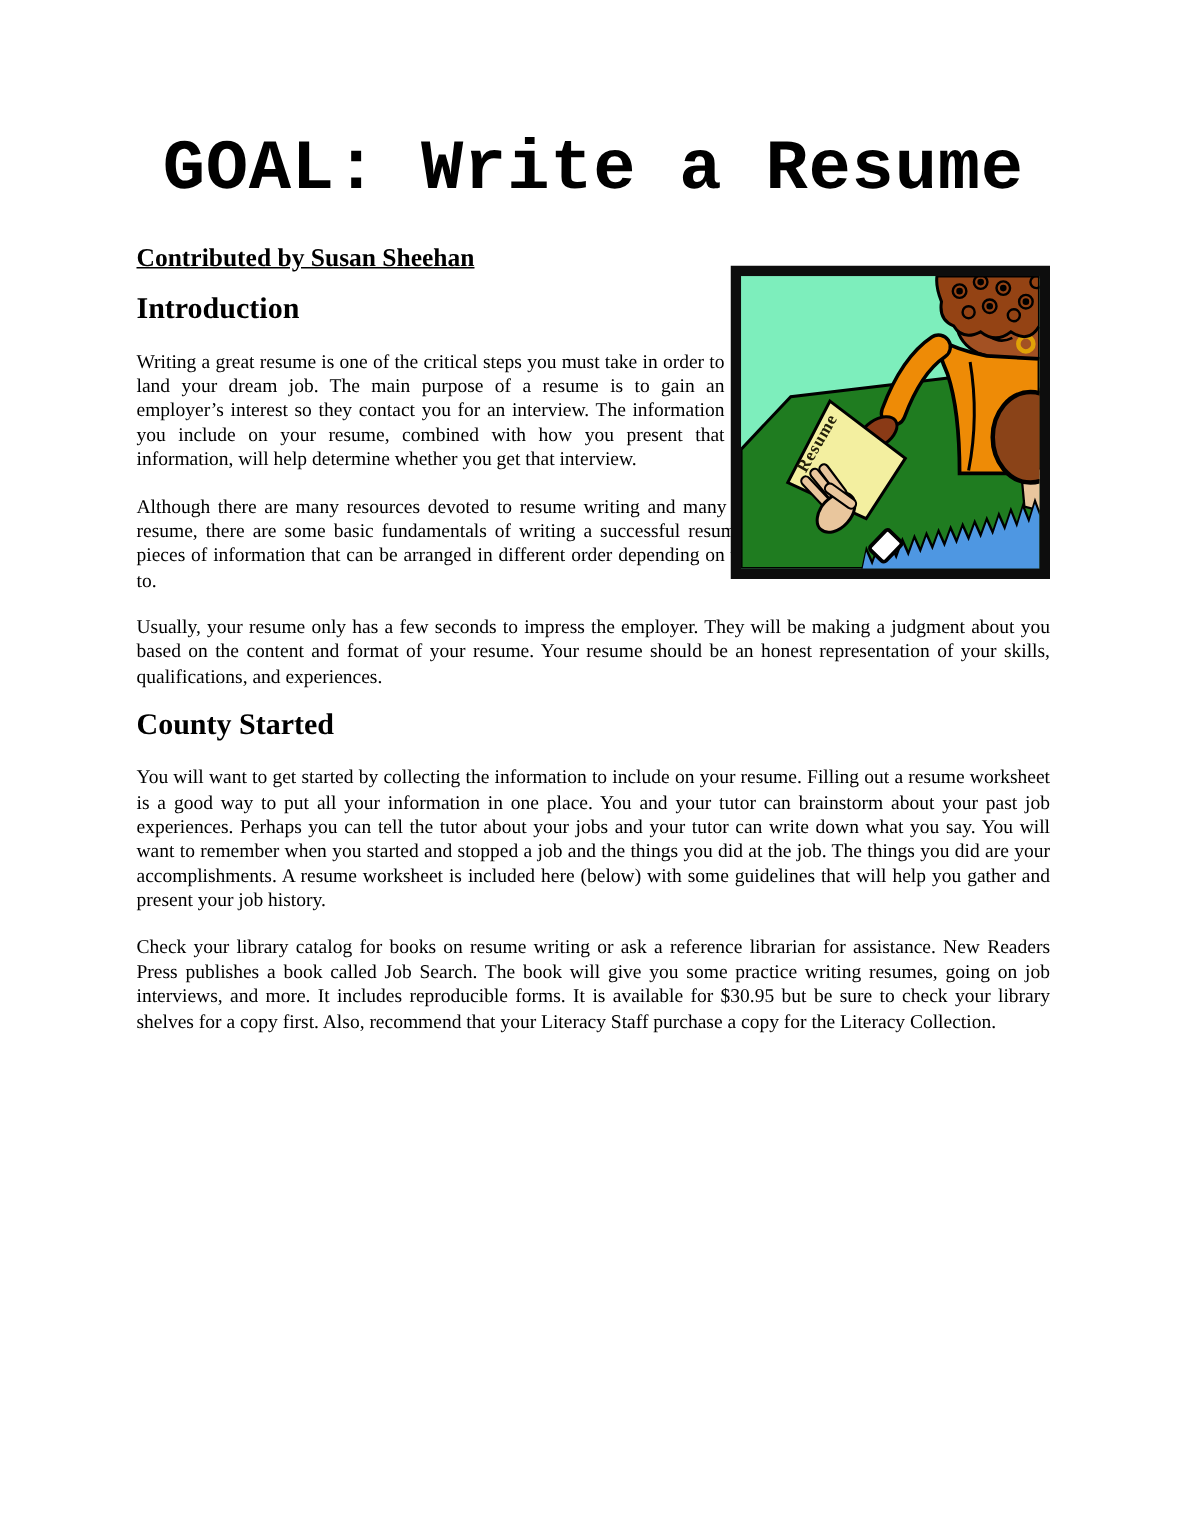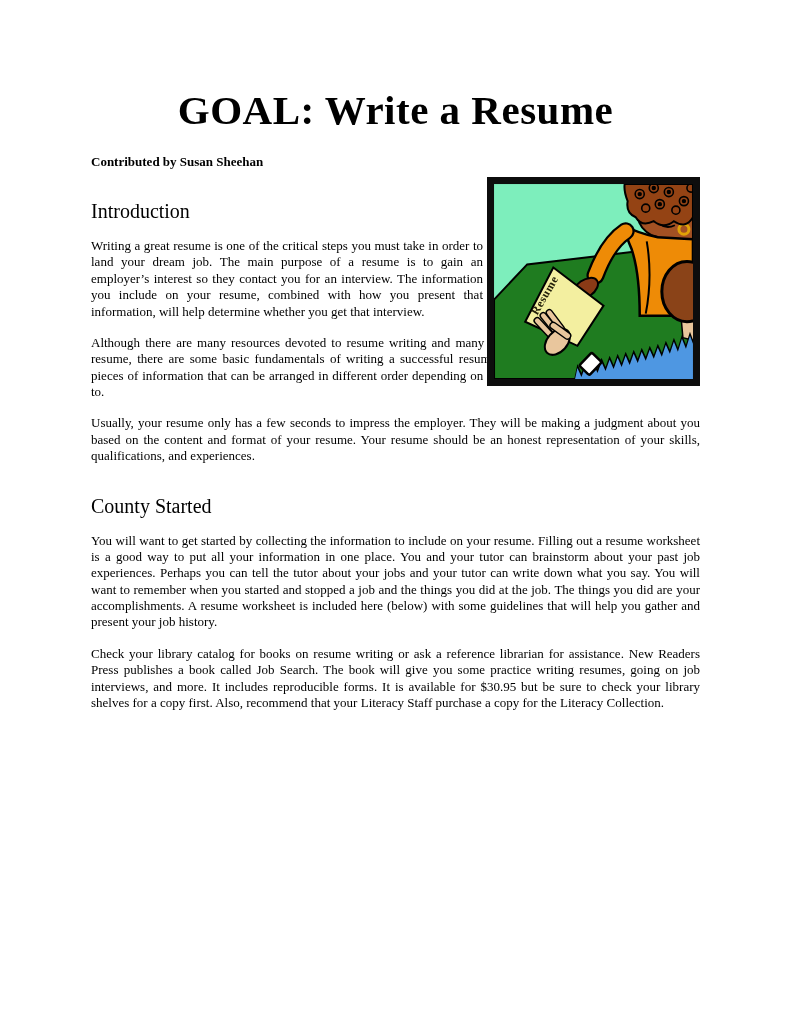--- a/index.html
+++ b/index.html
@@ -10,35 +10,37 @@
     background:#ffffff;
     color:#000000;
     font-family:"Liberation Serif", serif;
     box-sizing:border-box;
     padding:88px 91px 0 91px;
     overflow:hidden;
   }
   .title {
     margin:0;
     text-align:center;
-    font-size:41px;
+    font-size:47px;
     line-height:1.12;
     font-weight:bold;
     letter-spacing:0.5px;
+    font-family:Liberation Mono, monospace;
   }
   .byline {
     margin-top:20px;
-    font-size:13px;
+    font-size:17px;
     font-weight:bold;
     line-height:1.24;
+    text-decoration:underline;
   }
   .section-heading {
     font-size:20px;
-    font-weight:normal;
-    margin:30px 0 0 0;
+    font-weight:bold;
+    margin:13px 0 0 0;
     line-height:1.15;
   }
   .body-par {
     font-size:13px;
     line-height:1.26;
     text-align:justify;
     margin:15px 0 0 0;
   }
   .intro-col { width:392px; }
   .book-link { }

